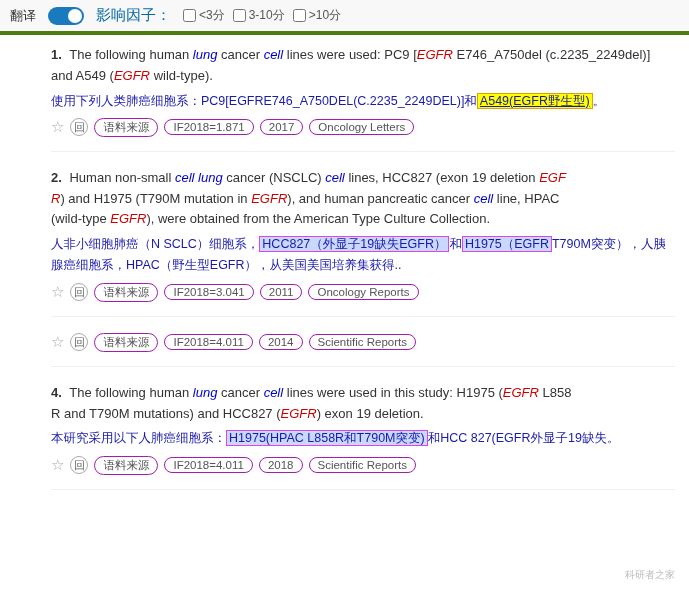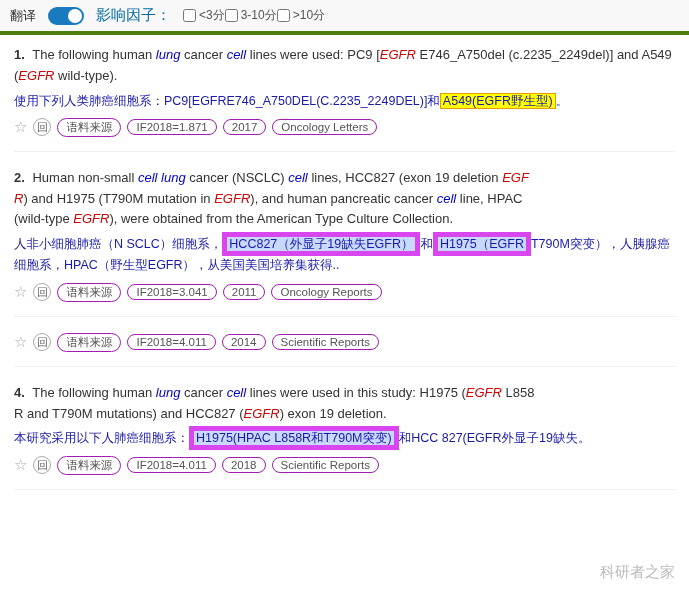--- a/index.html
+++ b/index.html
@@ -44,36 +44,38 @@
       background: #fff;
       border-radius: 50%;
     }
     .filter-label {
       font-size: 15px;
       color: #0369a1;
     }
     .filter-group {
       display: flex;
       align-items: flex-start;
+      gap: 8px;
     }
     .filter-item {
       display: flex;
       align-items: center;
       gap: 3px;
       font-size: 12px;
       color: #555;
     }
     .filter-item input[type=checkbox] {
       width: 13px;
       height: 13px;
     }
 
     
     .main-content {
       padding: 10px 14px;
+      margin-left: 37px;
     }
 
     .result-item {
       margin-bottom: 16px;
       padding-bottom: 14px;
       border-bottom: 1px solid #f0f0f0;
     }
 
     .result-number {
       font-weight: bold;
@@ -92,24 +94,25 @@
       line-height: 1.7;
       color: #1a1aaa;
       font-size: 12.5px;
       margin-bottom: 6px;
     }
 
     .highlight-box {
       background: #ffff00;
       border: 1px solid #e0a000;
       padding: 0 2px;
+      text-decoration: underline;
     }
     .highlight-box-blue {
       background: #c8d8ff;
-      border: 5px solid #d946ef;
+      border: 1px solid #d946ef;
       padding: 0 2px;
     }
 
     em.italic-colored {
       font-style: italic;
       color: #cc0000;
     }
 
     em.italic-blue {
       font-style: italic;
@@ -150,21 +153,21 @@
       padding: 1px 8px;
       font-size: 11.5px;
       color: #555;
       cursor: pointer;
     }
 
     .watermark {
       position: fixed;
       bottom: 12px;
       right: 14px;
-      font-size: 15px;
+      font-size: 10px;
       color: #bbb;
     }
   </style>
 </head>
 <body>
 
 <div class="top-bar">
   <span class="top-bar-label">翻译</span>
   <div class="toggle-switch">
     <div class="toggle-knob"></div>

